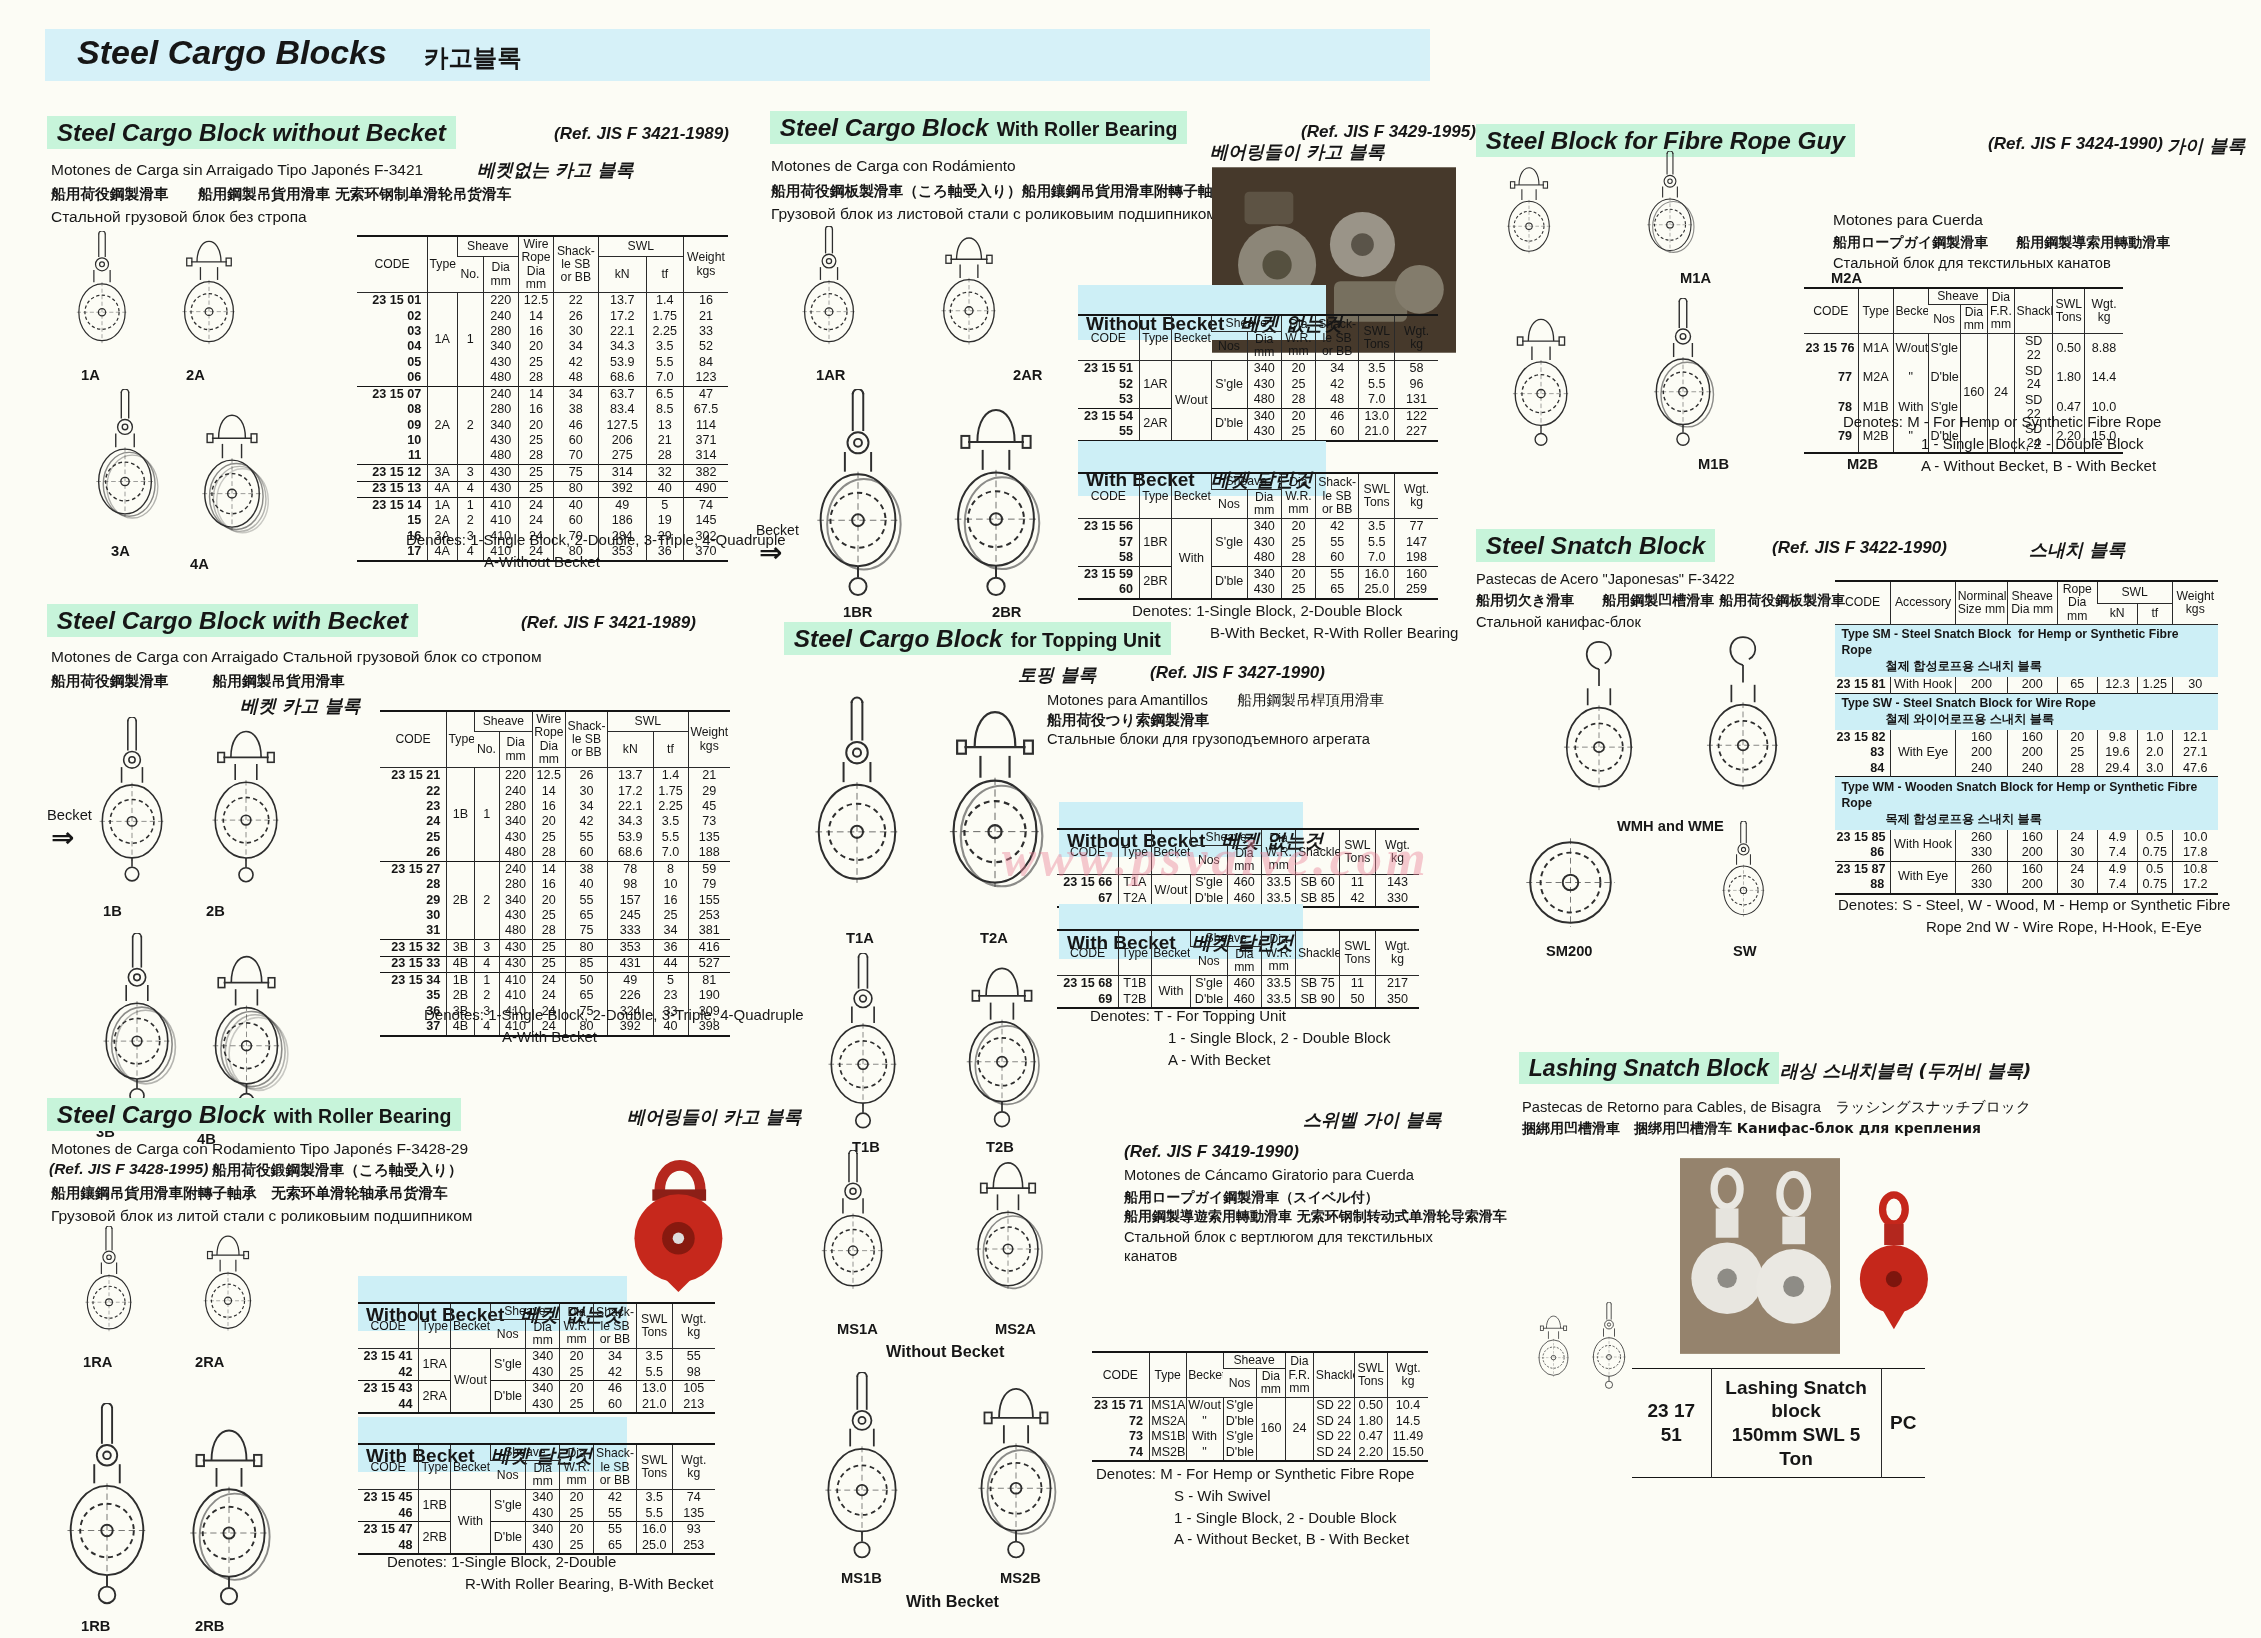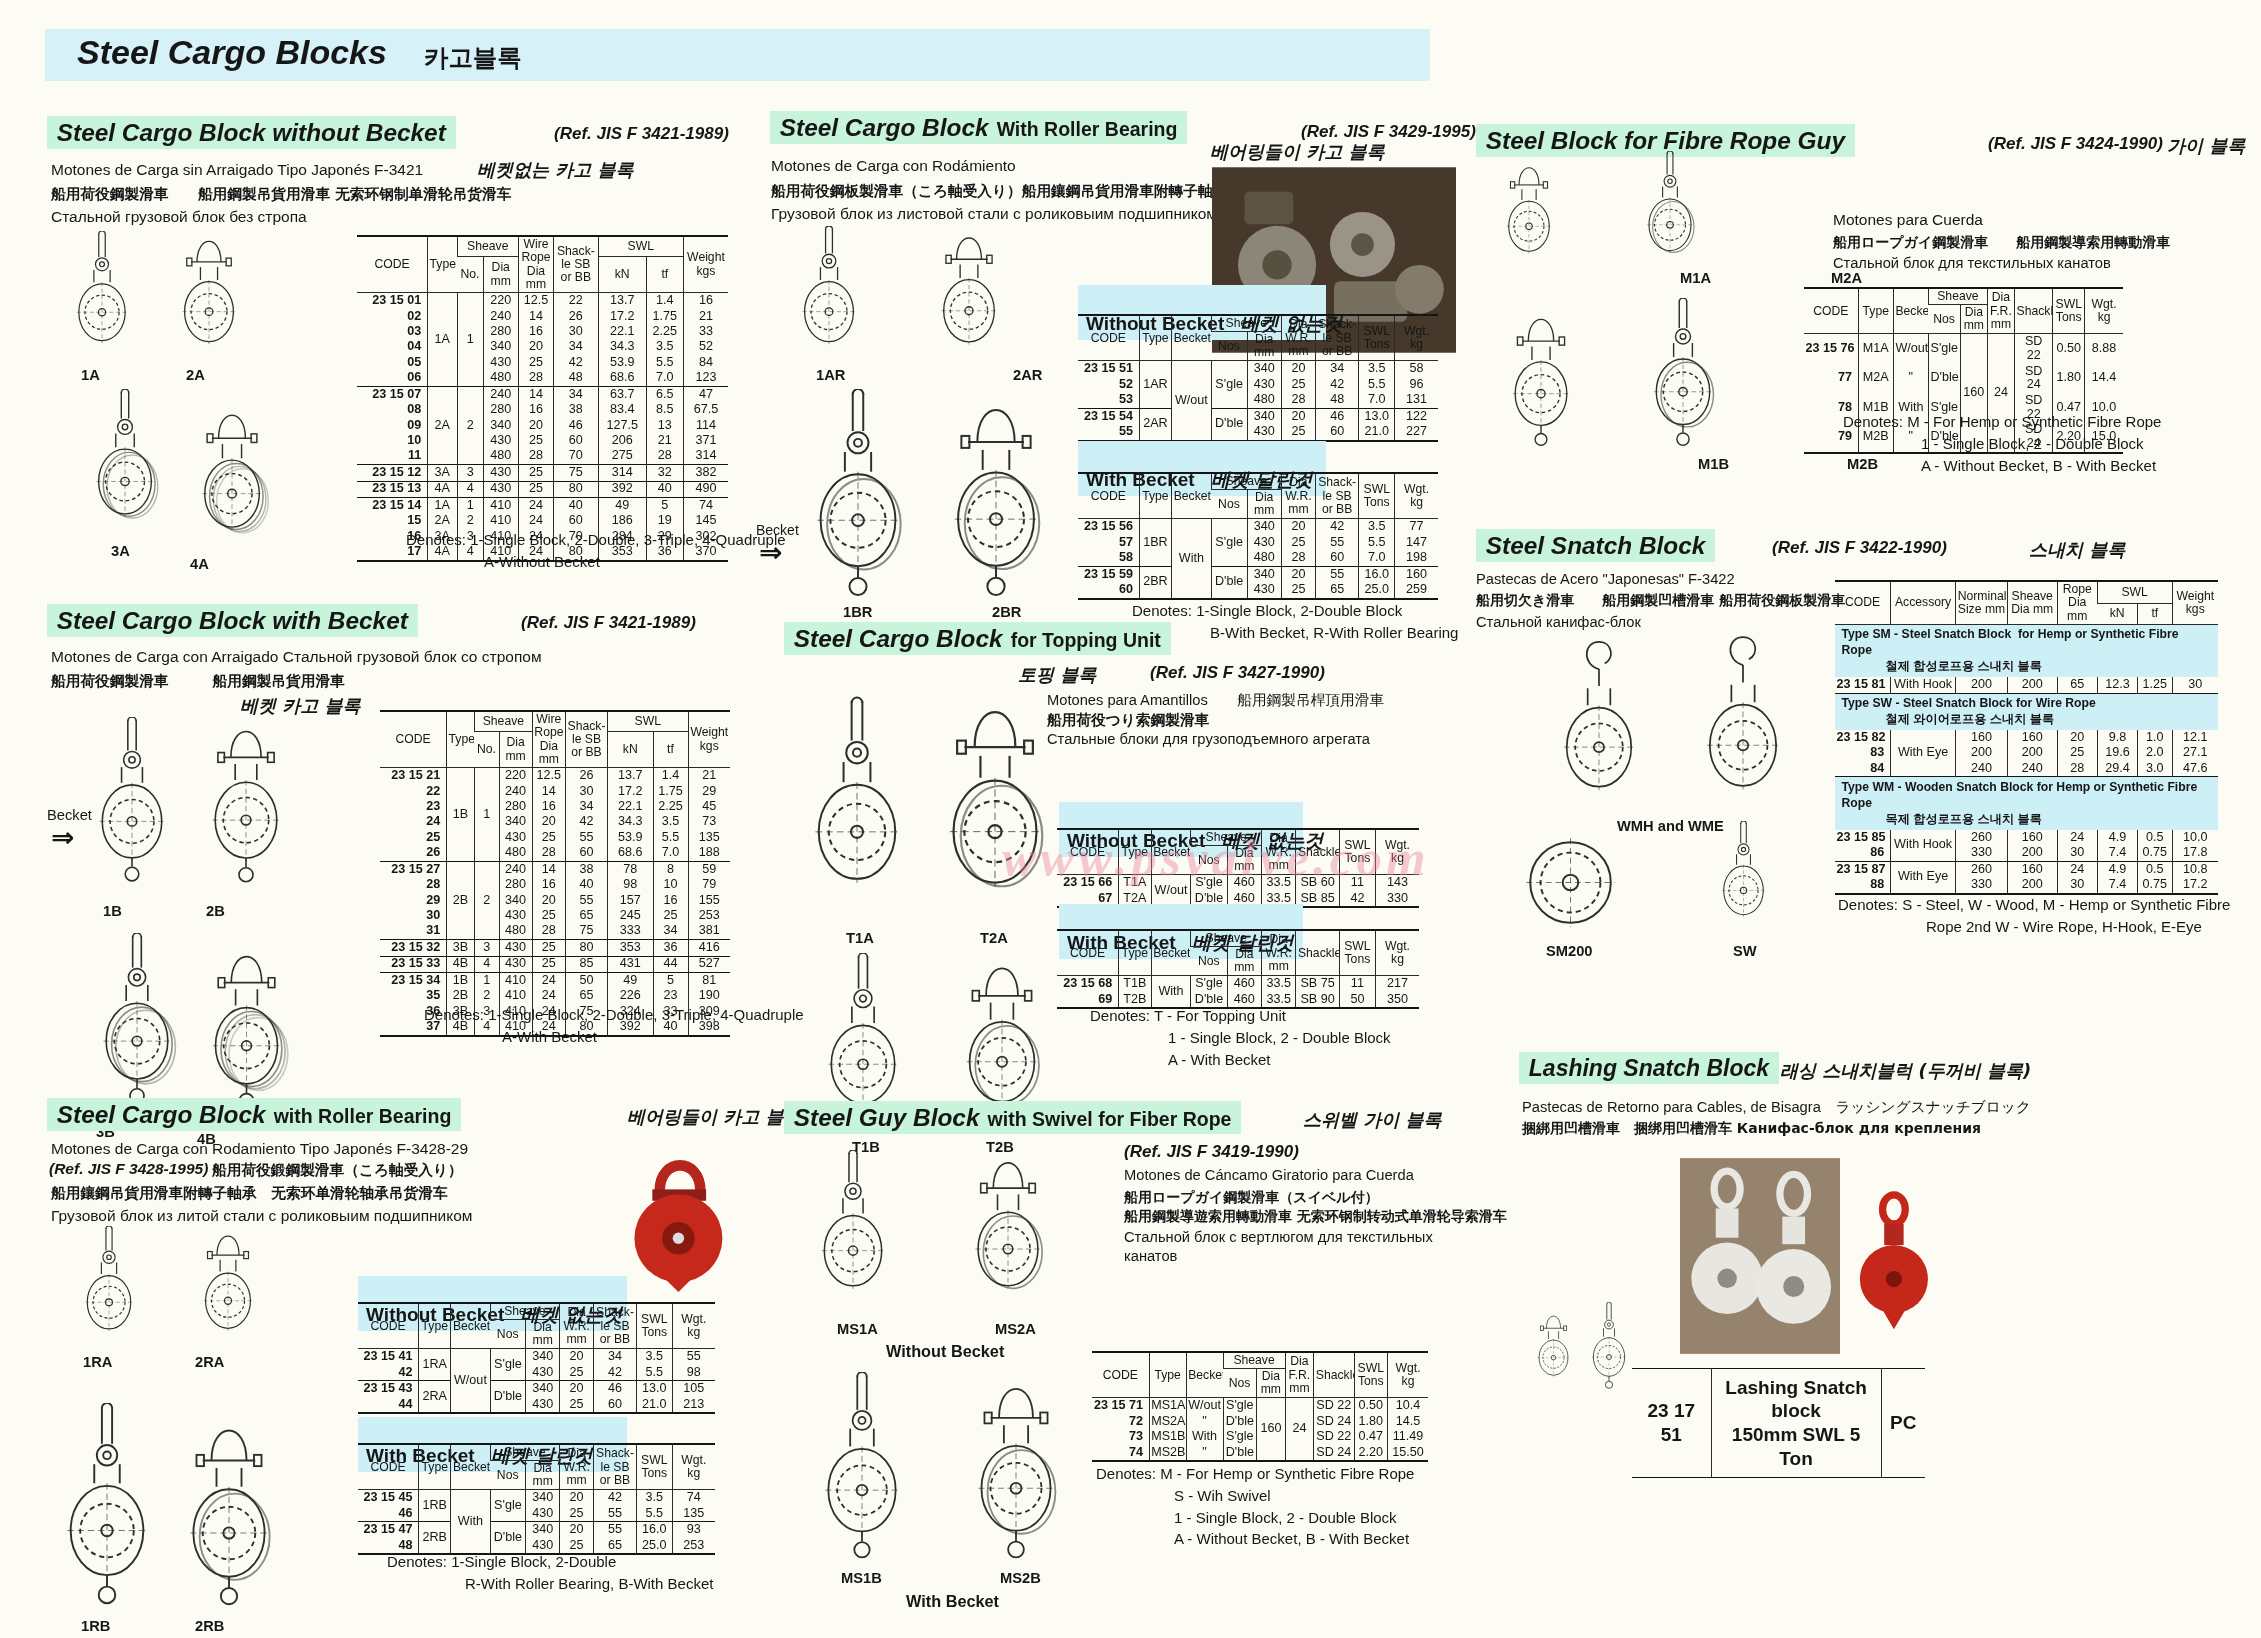--- a/index.html
+++ b/index.html
@@ -1395,23 +1395,20 @@
           </tr>
         </tbody>
       </table>
     </div>
   <div class="abs denotes" style="left:1090px;top:1005px;">
     <div>Denotes:  T - For Topping Unit</div>
     <div class="ind">1 - Single Block, 2 - Double Block</div>
     <div class="ind">A - With Becket</div>
   </div>
 
-  <div class="abs sec-bg sec-title" style="left:784px;top:1101px;">
-    <span>Steel Guy Block</span><span class="t2">with Swivel for Fiber Rope</span>
-  </div>
   <div class="abs ko" style="left:1303px;top:1108px;">스위벨 가이 블록</div>
   <div class="abs ref" style="left:1124px;top:1142px;">(Ref. JIS F 3419-1990)</div>
   <div class="abs txt" style="left:1124px;top:1166px;font-size:14.7px;">Motones de Cáncamo Giratorio para Cuerda</div>
   <div class="abs cjk" style="left:1124px;top:1188px;font-size:14px;">船用ロープガイ鋼製滑車（スイベル付）</div>
   <div class="abs cjk" style="left:1124px;top:1207px;font-size:14px;">船用鋼製導遊索用轉動滑車 无索环钢制转动式单滑轮导索滑车</div>
   <div class="abs txt" style="left:1124px;top:1228px;font-size:14.7px;white-space:normal;width:326px;">Стальной блок с вертлюгом для текстильных канатов</div>
 
   <div class="abs illo" style="left:802px;top:1150px;width:102px;height:161px;"><svg viewBox="0 0 140 320" width="100%" height="100%" preserveAspectRatio="xMidYMid meet">
         <g fill="none" stroke="#2e2e2e" stroke-width="3">
           <line x1="62" y1="6" x2="62" y2="64"></line>

